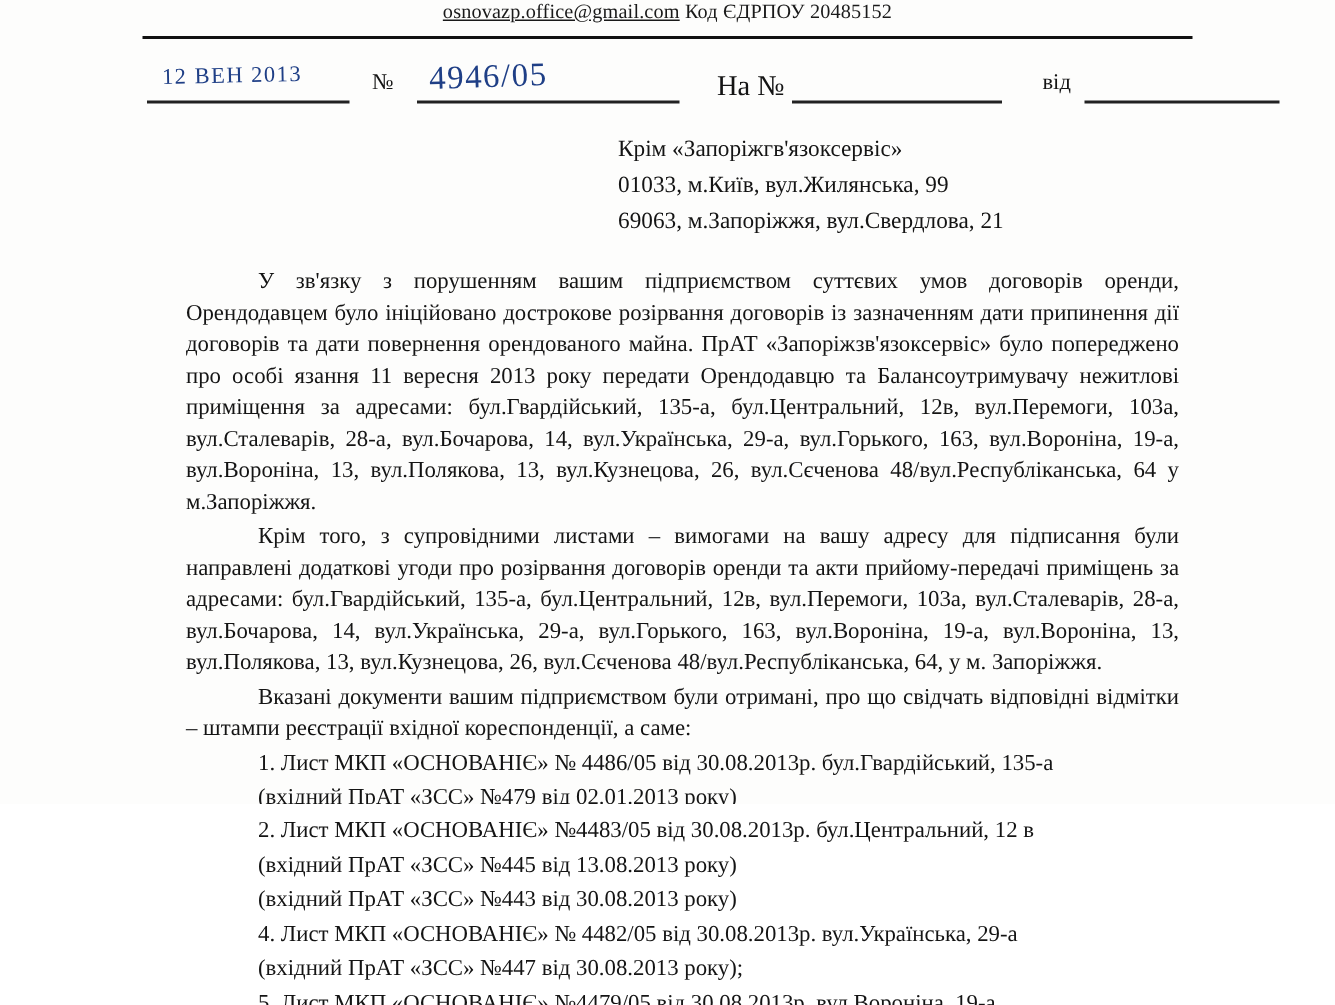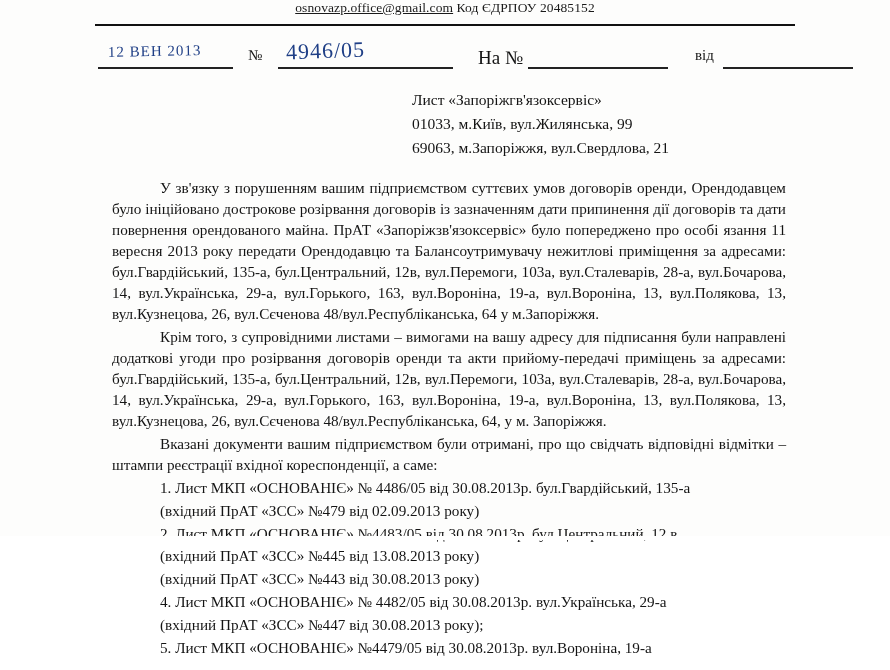--- a/index.html
+++ b/index.html
@@ -141,21 +141,21 @@
   .body-text {
     position: absolute;
     left: 108px;
     top: 178px;
     width: 678px;
     font-size: 15.2px;
     line-height: 1.38;
     text-align: justify;
   }
   .body-text p {
-    margin: 0 0 2px 4px;
+    margin: 0 0 2px 16px;
     text-indent: 48px;
     text-align: justify;
     text-justify: inter-word;
     font-family: Liberation Serif, serif;
   }
   .list-item {
     margin: 0;
     text-indent: 24px;
     text-align: left;
   }
@@ -191,32 +191,32 @@
     <span class="reg-no-label">№</span>
     <span class="reg-no-value">4946/05</span>
     <span class="reg-underline-2"></span>
     <span class="reg-na-label">На №</span>
     <span class="reg-underline-3"></span>
     <span class="reg-from-label">від</span>
     <span class="reg-underline-4"></span>
   </div>
 
   <div class="addressee">
-    <div>Лист «Запоріжгв'язоксервіс»</div>
+    <div>Крім «Запоріжгв'язоксервіс»</div>
     <div>01033, м.Київ, вул.Жилянська, 99</div>
     <div>69063, м.Запоріжжя, вул.Свердлова, 21</div>
   </div>
 
   <div class="body-text">
     <p>У зв'язку з порушенням вашим підприємством суттєвих умов договорів оренди, Орендодавцем було ініційовано дострокове розірвання договорів із зазначенням дати припинення дії договорів та дати повернення орендованого майна. ПрАТ «Запоріжзв'язоксервіс» було попереджено про особі язання 11 вересня 2013 року передати Орендодавцю та Балансоутримувачу нежитлові приміщення за адресами: бул.Гвардійський, 135-а, бул.Центральний, 12в, вул.Перемоги, 103а, вул.Сталеварів, 28-а, вул.Бочарова, 14, вул.Українська, 29-а, вул.Горького, 163, вул.Вороніна, 19-а, вул.Вороніна, 13, вул.Полякова, 13, вул.Кузнецова, 26, вул.Сєченова 48/вул.Республіканська, 64 у м.Запоріжжя.</p>
     <p>Крім того, з супровідними листами – вимогами на вашу адресу для підписання були направлені додаткові угоди про розірвання договорів оренди та акти прийому-передачі приміщень за адресами: бул.Гвардійський, 135-а, бул.Центральний, 12в, вул.Перемоги, 103а, вул.Сталеварів, 28-а, вул.Бочарова, 14, вул.Українська, 29-а, вул.Горького, 163, вул.Вороніна, 19-а,    вул.Вороніна,   13,   вул.Полякова,    13,    вул.Кузнецова,    26,   вул.Сєченова 48/вул.Республіканська, 64, у м. Запоріжжя.</p>
     <p>Вказані документи вашим підприємством були отримані, про що свідчать відповідні відмітки – штампи реєстрації вхідної кореспонденції, а саме:</p>
 
     <p class="list-item">1. Лист МКП «ОСНОВАНІЄ» № 4486/05 від 30.08.2013р. бул.Гвардійський, 135-а</p>
-    <p class="list-sub">(вхідний ПрАТ «ЗСС» №479 від 02.09.2013 року)</p>
+    <p class="list-sub">(вхідний ПрАТ «ЗСС» №479 від 02.01.2013 року)</p>
 
     <p class="list-item">2. Лист МКП «ОСНОВАНІЄ» №4483/05 від 30.08.2013р. бул.Центральний, 12 в</p>
     <p class="list-sub">(вхідний ПрАТ «ЗСС» №445 від 13.08.2013 року)</p>
 
     <p class="list-sub">(вхідний ПрАТ «ЗСС» №443 від 30.08.2013 року)</p>
 
     <p class="list-item">4. Лист МКП «ОСНОВАНІЄ» № 4482/05 від 30.08.2013р. вул.Українська, 29-а</p>
     <p class="list-sub">(вхідний ПрАТ «ЗСС» №447 від 30.08.2013 року);</p>
 
     <p class="list-item">5. Лист МКП «ОСНОВАНІЄ» №4479/05 від 30.08.2013р. вул.Вороніна, 19-а</p>

